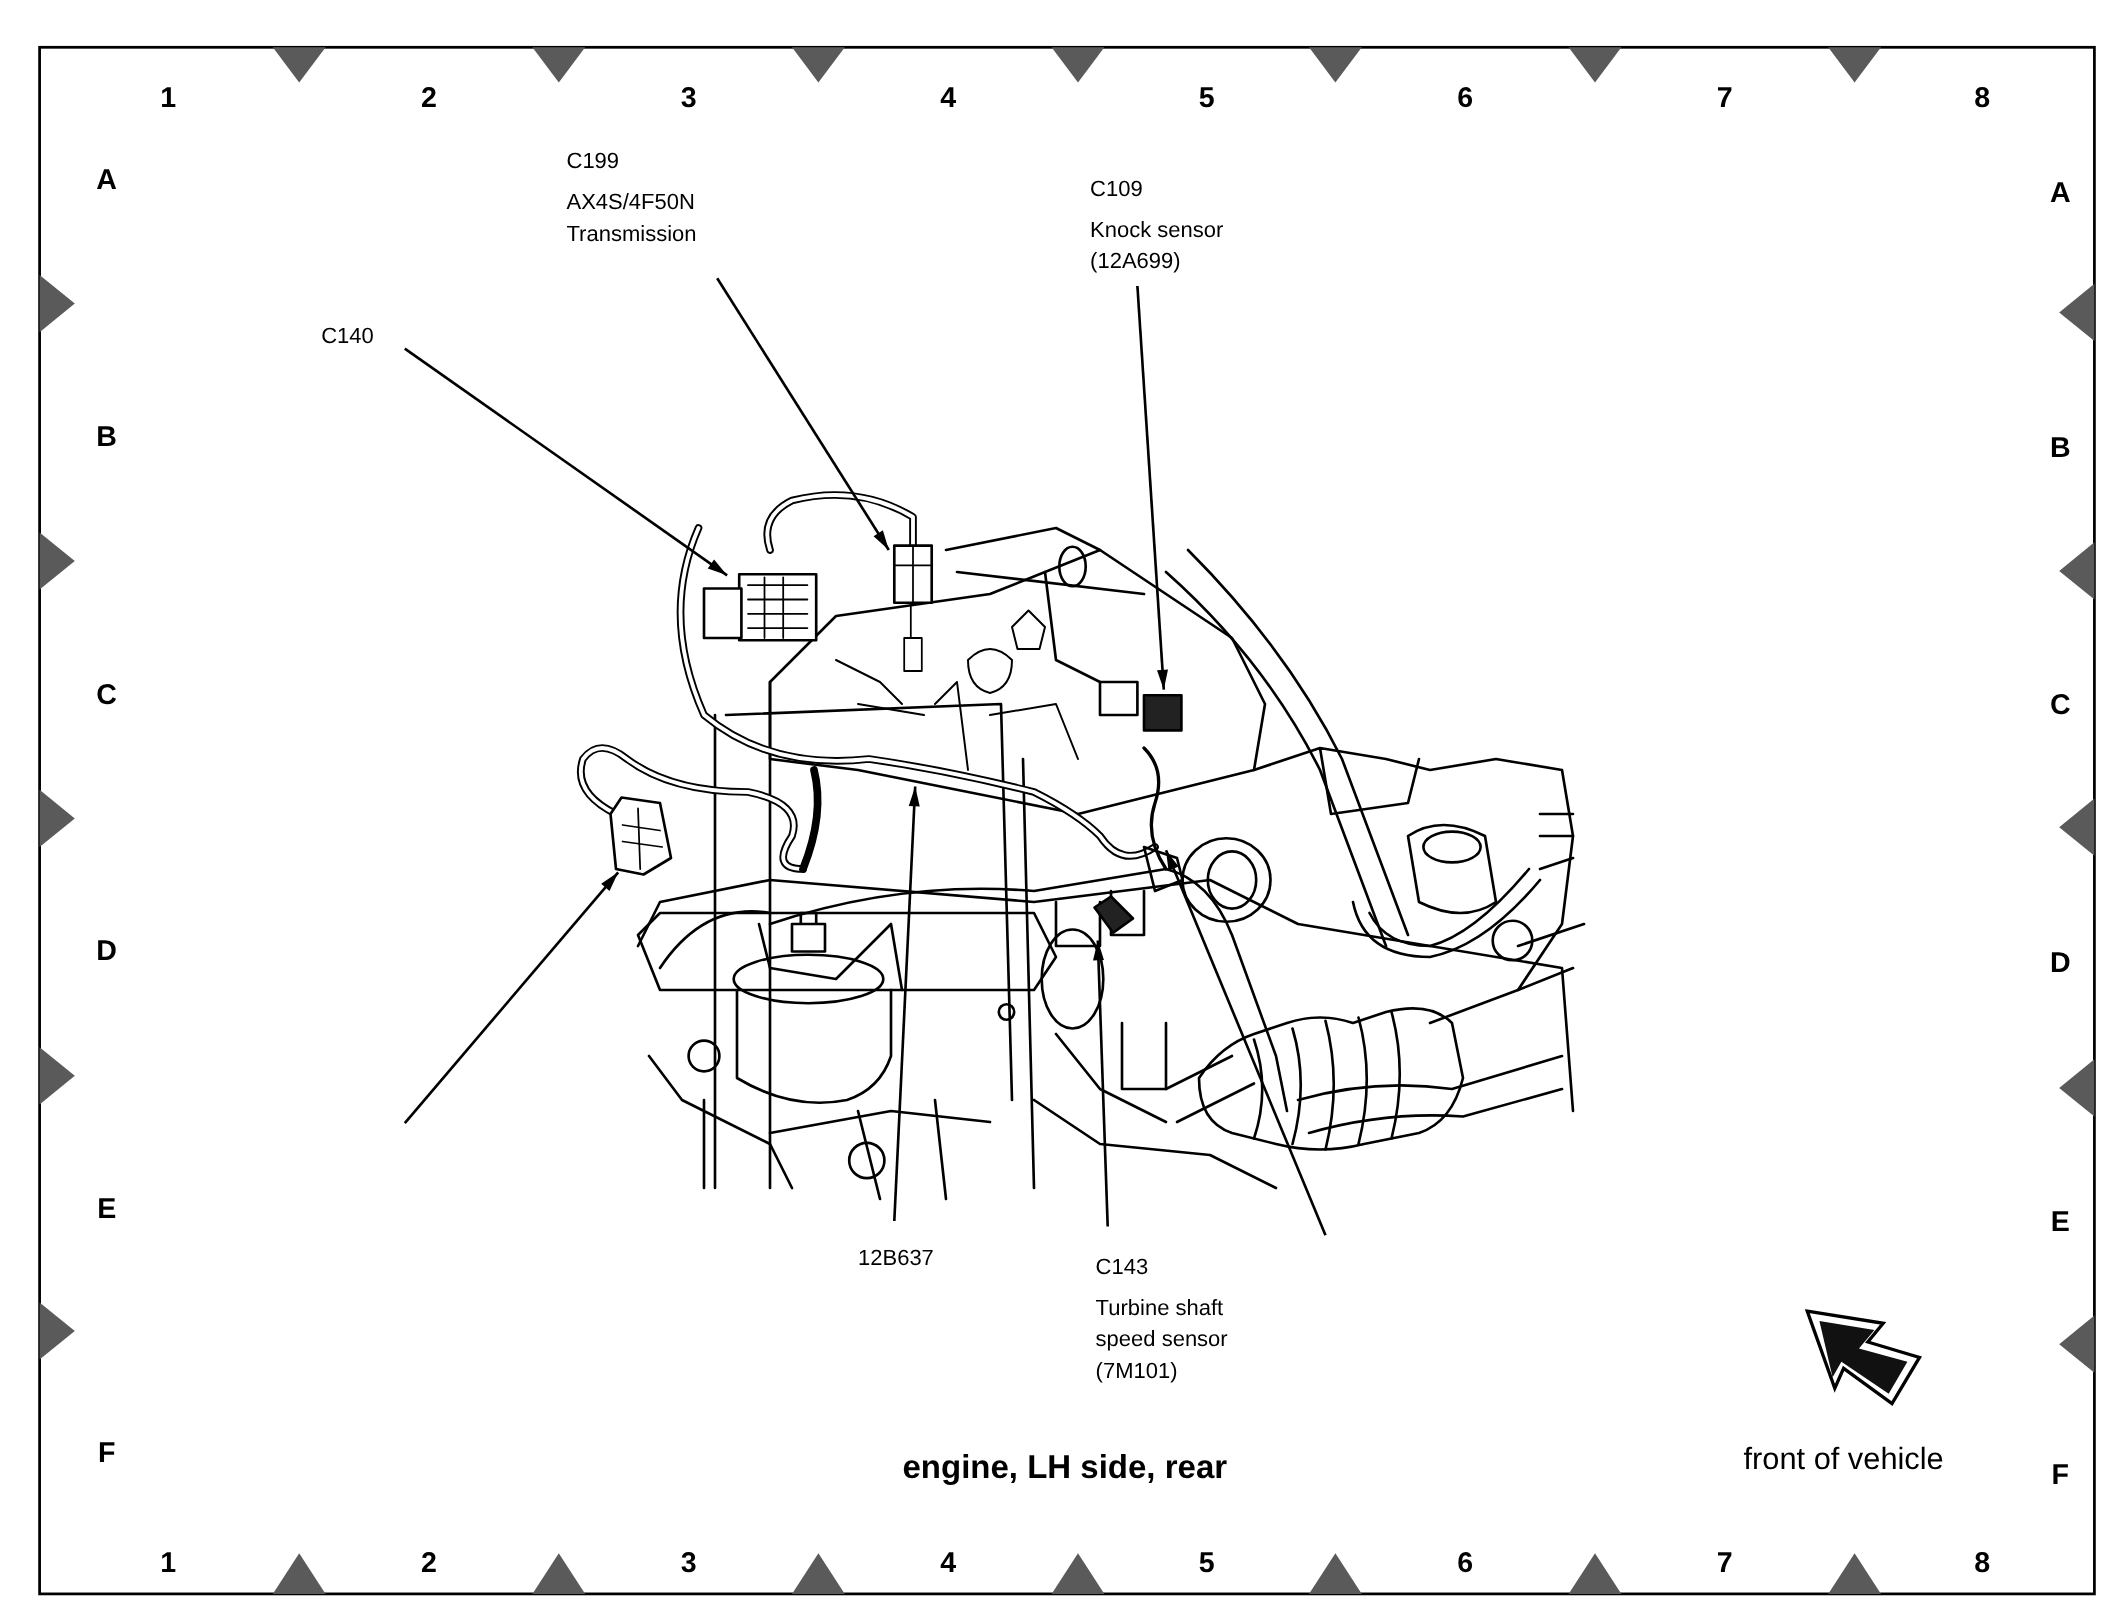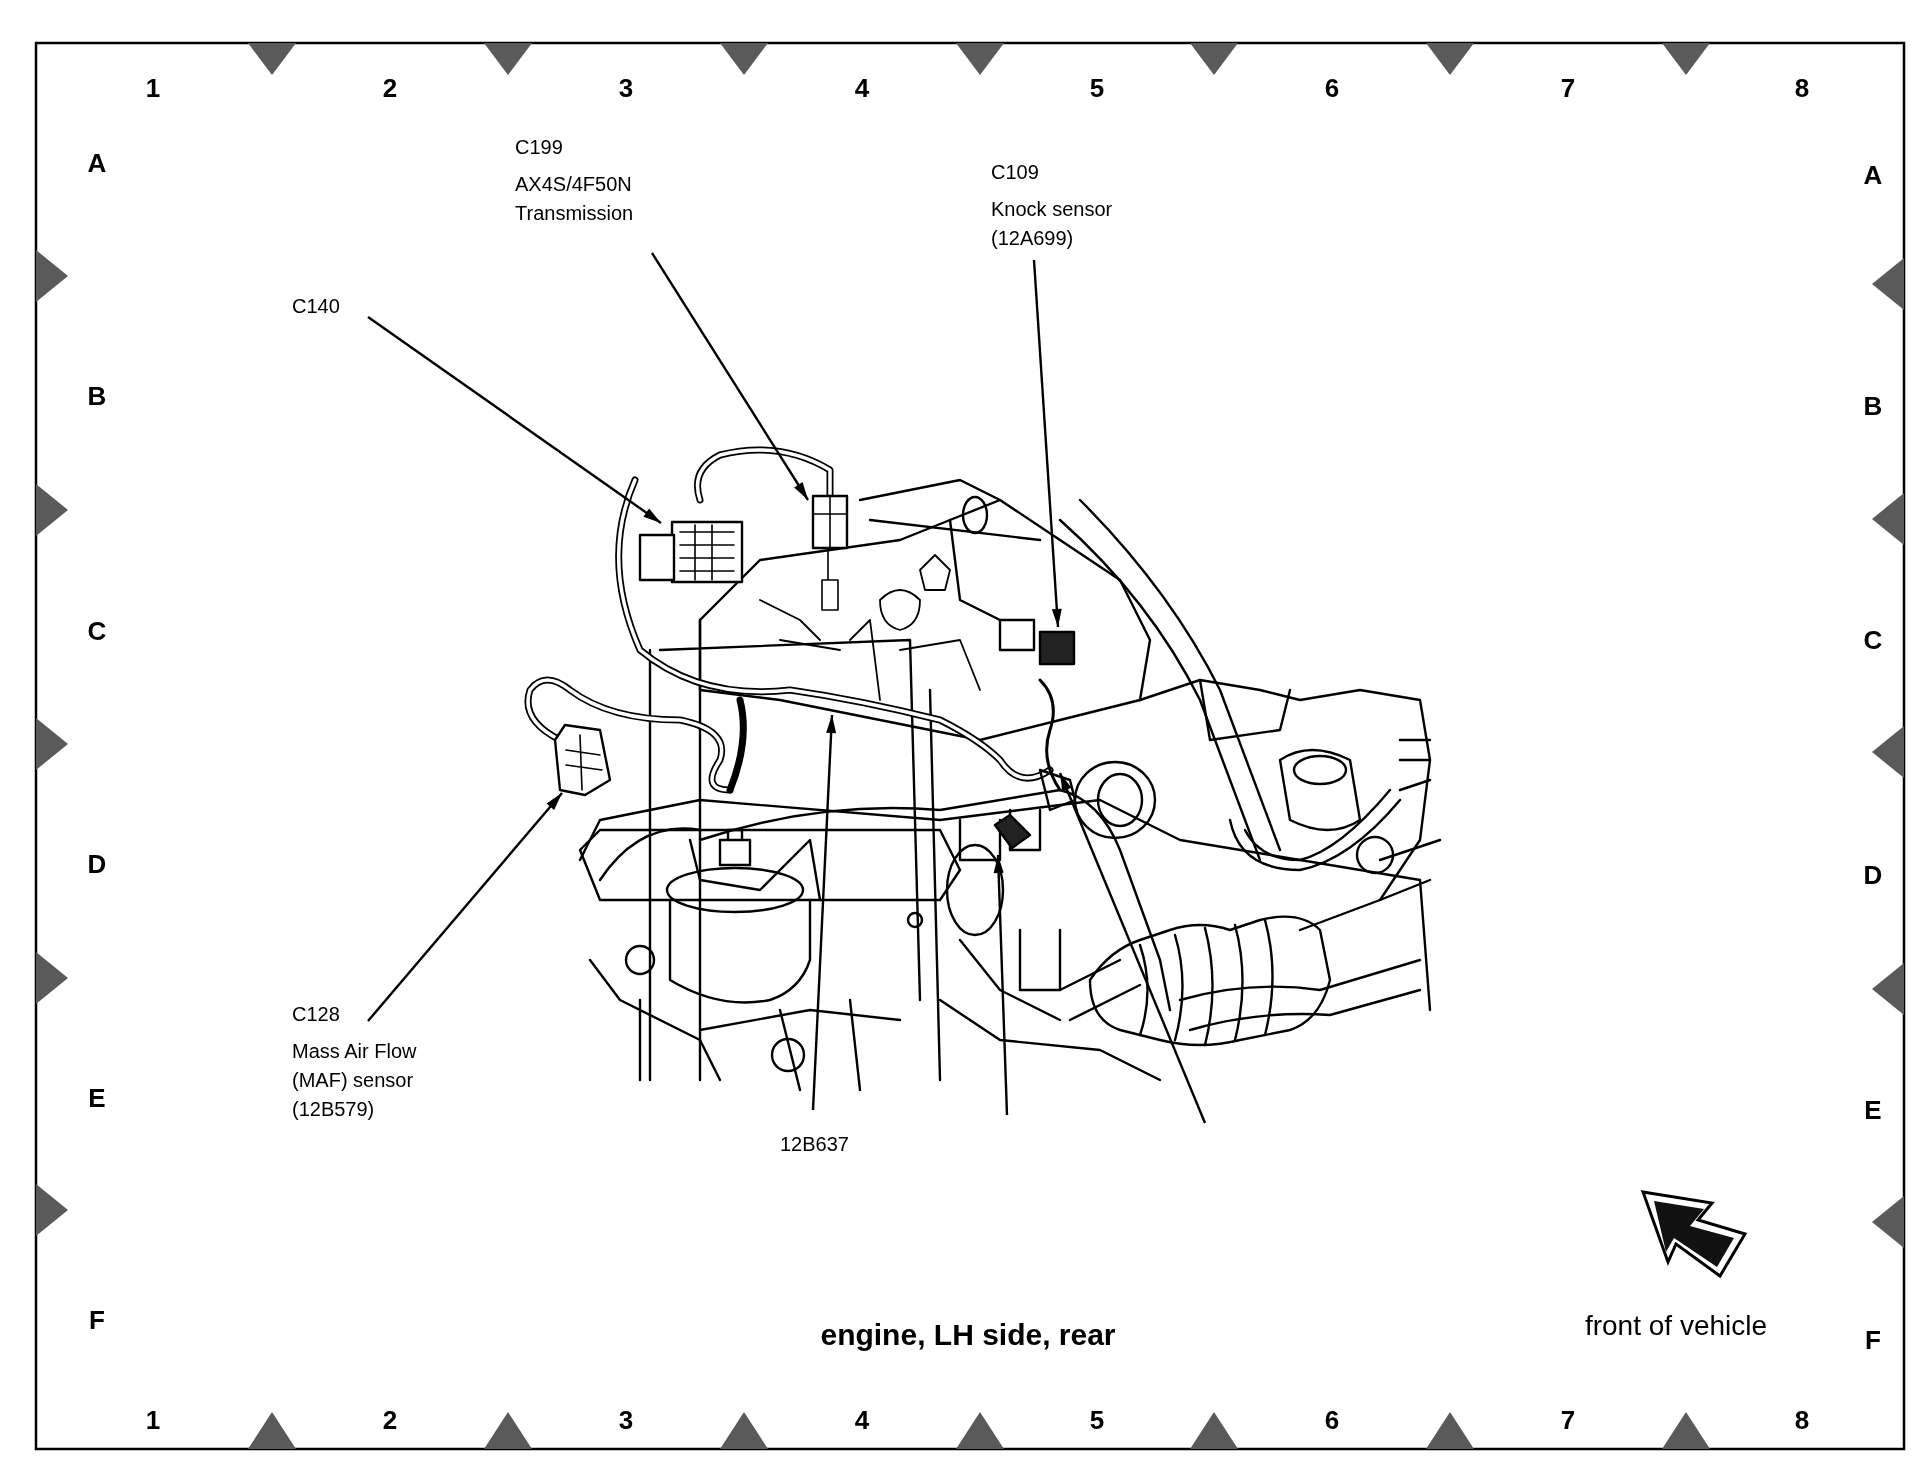--- a/index.html
+++ b/index.html
@@ -206,28 +206,28 @@
   <div class="callout" style="left:991px; top:158px;">
     <span class="code">C109</span>
     <span class="line">Knock sensor</span>
     <span class="line">(12A699)</span>
   </div>
 
   <div class="callout" style="left:292px; top:292px;">
     <span class="code">C140</span>
   </div>
 
-  <div class="callout" style="left:292px; top:1000px;">
-    <span class="code">C128</span>
-    <span class="line">Mass Air Flow</span>
-    <span class="line">(MAF) sensor</span>
-    <span class="line">(12B579)</span>
-  </div>
 
   <div class="callout" style="left:780px; top:1130px;">
     <span class="code">12B637</span>
   </div>
 
+  <div class="callout" style="left:996px; top:1138px;">
+    <span class="code">C143</span>
+    <span class="line">Turbine shaft</span>
+    <span class="line">speed sensor</span>
+    <span class="line">(7M101)</span>
+  </div>
 
 
   <div class="title">engine, LH side, rear</div>
   <div class="front-label">front of vehicle</div>
 </div>
 
 </body></html>

